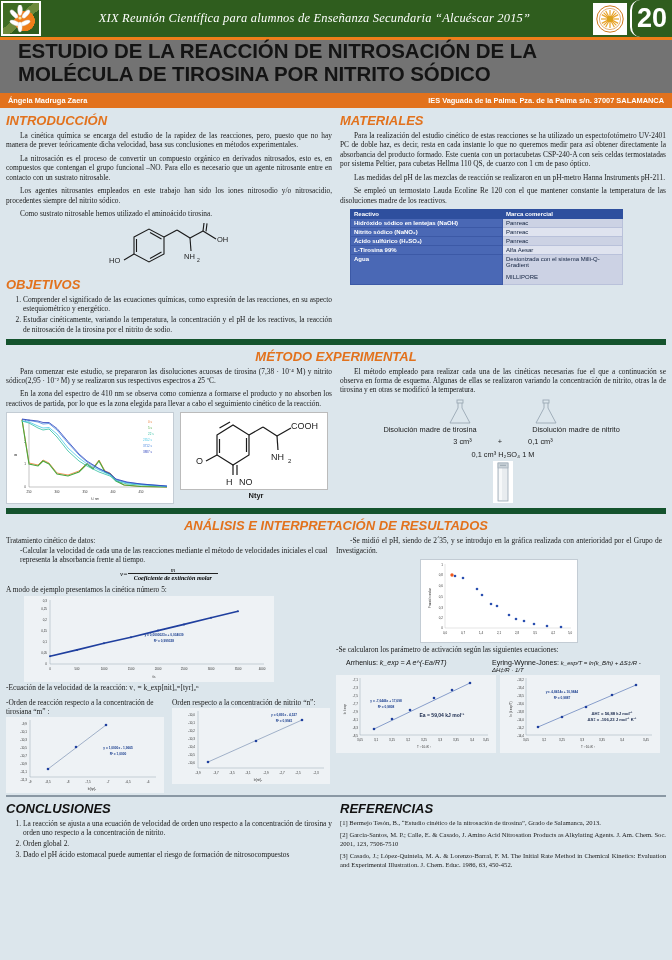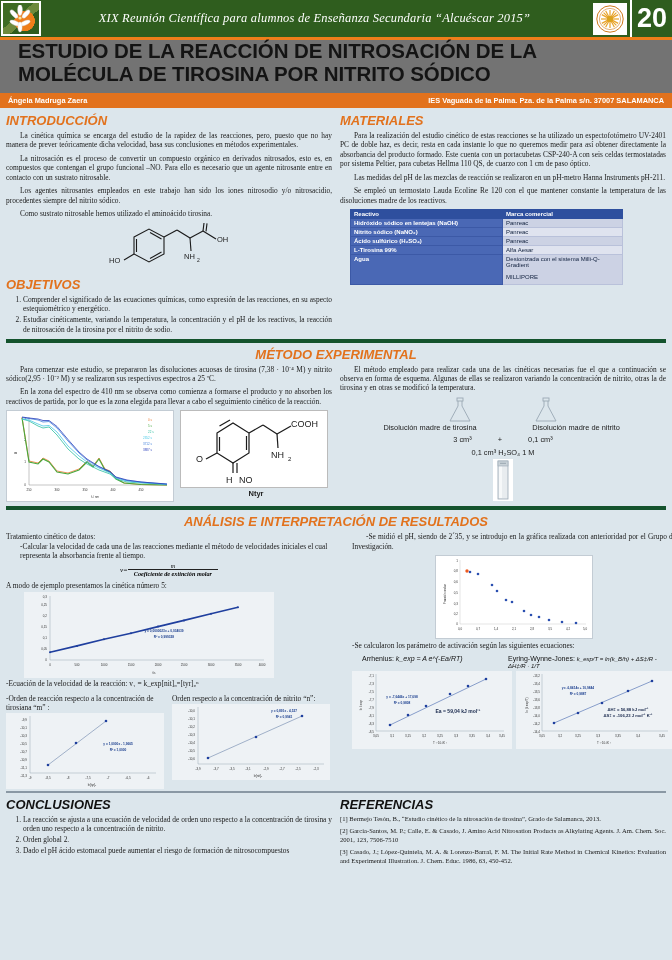--- a/index.html
+++ b/index.html
@@ -34,20 +34,21 @@
   .banner-seal {
     width: 34px; height: 32px; background: #fff; margin-right: 3px;
     flex: 0 0 34px; position: relative; display:flex; align-items:center; justify-content:center;
   }
   .banner-num {
     width: 42px; height: 37px; background: #2f5d1e; color: #fff;
     display: flex; align-items: center; justify-content: center;
     font-family: "Liberation Sans", sans-serif;
     font-weight: bold; font-size: 27px; flex: 0 0 42px;
     border-left: 2px solid #fff;
+    border-radius: 10px;
   }
   .banner-underline { height:3px; background:#ef7e1a; }
 
   
   .title-block {
     background: #737373; padding: 0 18px 7px;
     text-align: left;
   }
   .title-block h1 {
     font-family: "Liberation Sans", sans-serif;
@@ -76,21 +77,21 @@
   p.body {
     font-size: 7.4px; line-height: 1.28; text-align: justify;
     color: #1a1a1a; text-indent: 14px; margin-bottom: 4px;
   }
   ol.body-list { font-size: 7.4px; line-height: 1.28; color:#1a1a1a;
     padding-left: 17px; text-align: justify; }
   ol.body-list li { margin-bottom: 1.5px; }
 
   
   .band {
-    margin: 3px 6px 0; border-top: 4px solid #14532d;
+    margin: 3px 6px 0; border-top: 6px solid #14532d;
     border-bottom: 0; padding-top: 2px;
   }
   .band-rule { height:2px; background:#8a98a4; margin: 2px 6px; }
 
   
   table.reagents {
     width: 272px; margin: 3px auto 0 10px;
     border-collapse: collapse; font-family: "Liberation Sans", sans-serif;
     font-size: 6px; table-layout: fixed;
   }
@@ -391,21 +392,21 @@
           <rect x="5" y="2" width="10" height="5" fill="#c9d2d8" stroke="#9aa8b4" stroke-width="0.6"></rect>
           <line x1="7" y1="4.3" x2="13" y2="4.3" stroke="#7b8a96" stroke-width="0.6"></line>
         </svg>
       </div>
     </div>
   </div>
 </div>
 
 <div class="band" style="margin-top:4px;">
   <div class="sec-title center">ANÁLISIS E INTERPRETACIÓN DE RESULTADOS</div>
-  <div style="display:flex; gap:20px;">
+  <div style="display:flex; gap:4px;">
 
     <div style="width:326px">
       <div class="small-note">Tratamiento cinético de datos:</div>
       <div class="small-note" style="padding-left:14px">-Calcular la velocidad de cada una de las reacciones mediante el método de velocidades iniciales el cual representa la absorbancia frente al tiempo.</div>
       <div class="eqn">
         <span>v=</span><span class="frac">
           <span class="num" style="display:block">m</span>
           <span class="den" style="display:block">Coeficiente de extinción molar</span>
         </span>
       </div>

